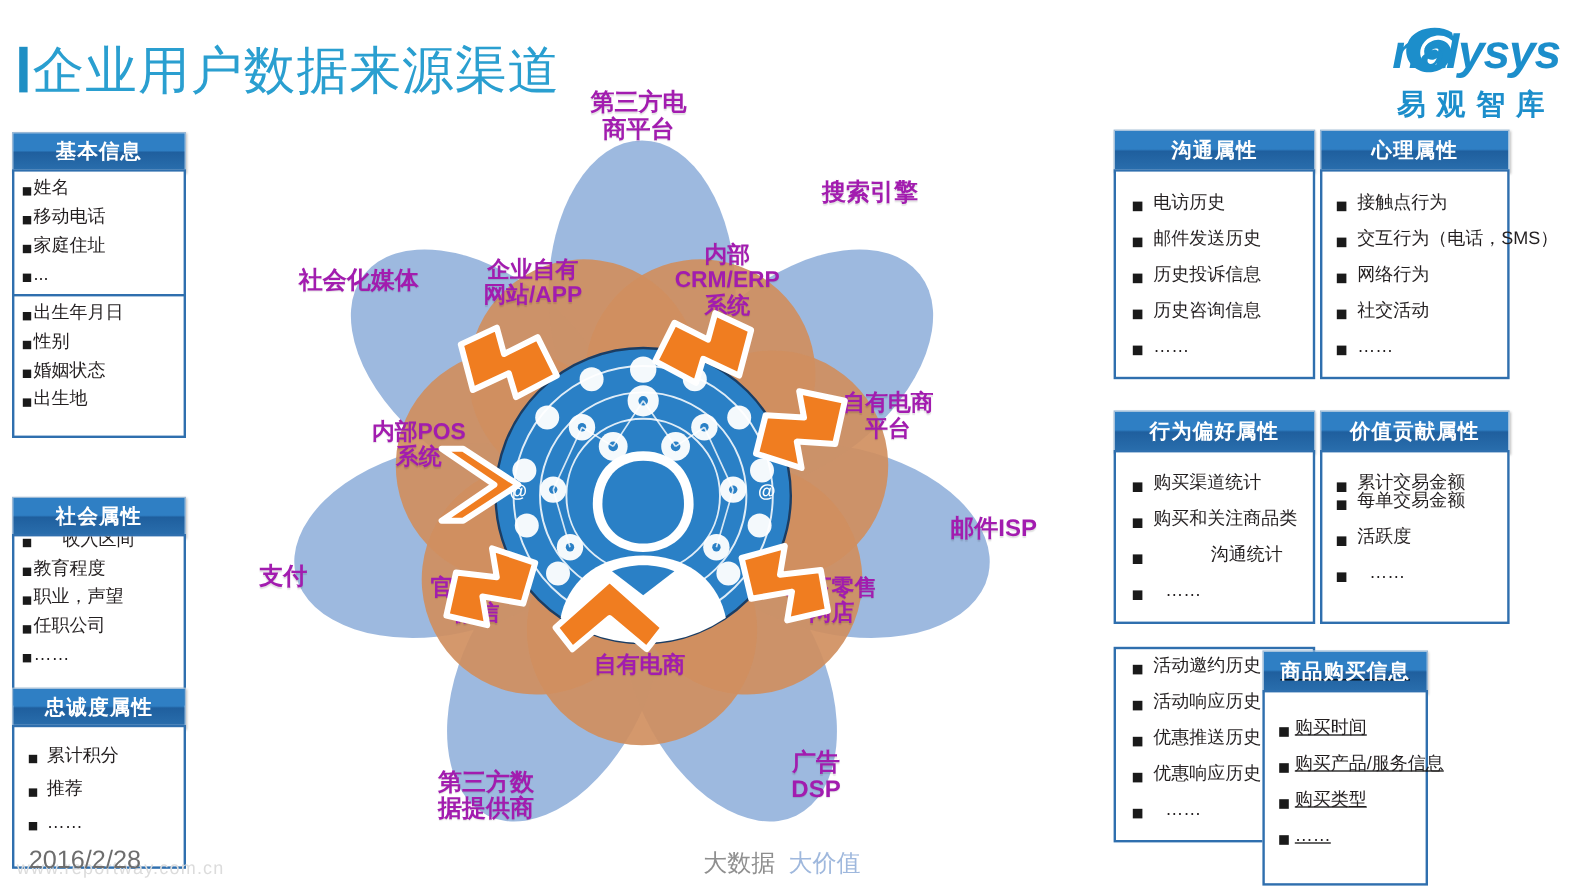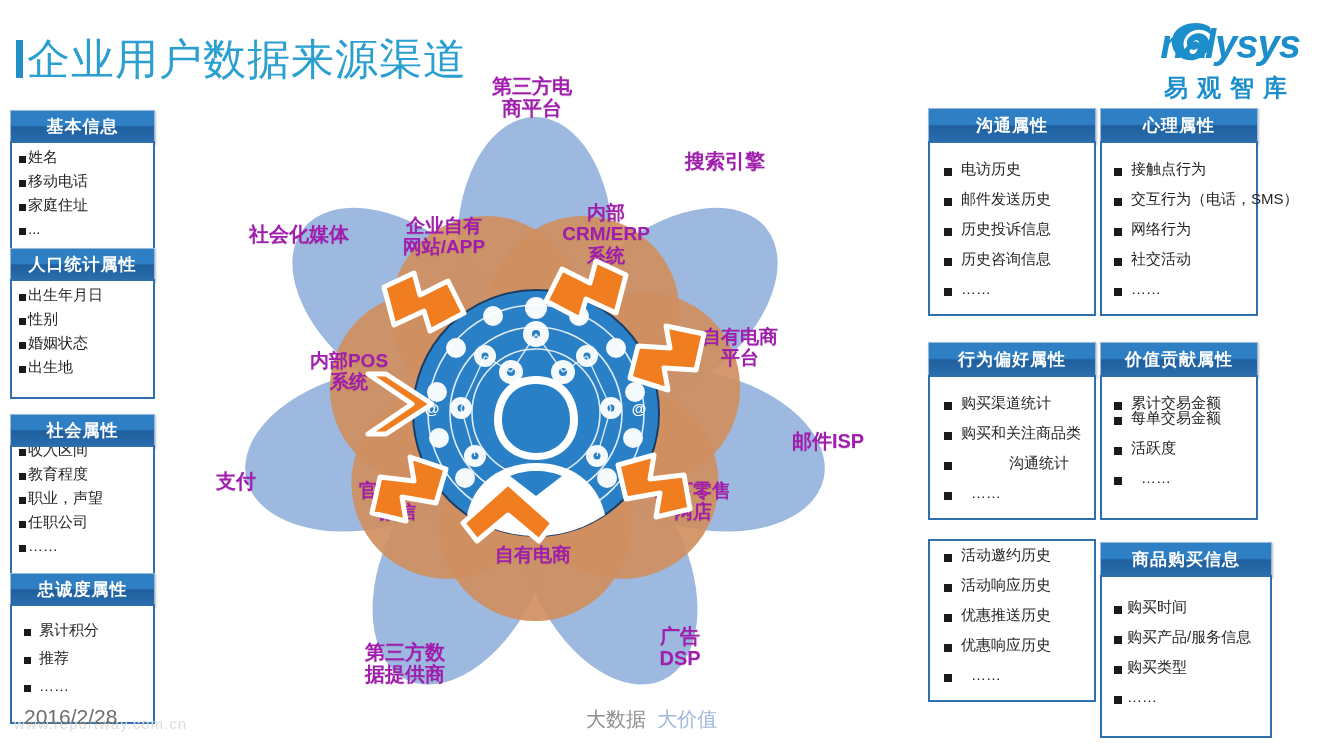--- a/index.html
+++ b/index.html
@@ -356,21 +356,20 @@
           </li>
         <li style="margin-top:9px;">
             <span class="bullet"></span>
             <span class="txt">...</span>
           </li>
       </ul>
     </div>
   </div>
 
   <div class="card left-card" style="left:10px;top:248px;width:145px;">
-    <div class="hdr">人口统计属性</div>
     <div class="body" style="height:120px;padding:6px 6px 0 7px;">
       <ul>
         <li>
             <span class="bullet"></span>
             <span class="txt">出生年月日</span>
           </li>
         <li style="margin-top:9px;">
             <span class="bullet"></span>
             <span class="txt">性别</span>
           </li>
@@ -383,21 +382,21 @@
             <span class="txt">出生地</span>
           </li>
       </ul>
     </div>
   </div>
 
   <div class="card left-card" style="left:10px;top:414px;width:145px;">
     <div class="hdr">社会属性</div>
     <div class="body" style="height:143px;padding:0px 6px 0 7px;overflow:hidden;">
       <ul>
-        <li style="margin-top:-5px;">
+        <li style="margin-top:-5px;gap:24px;">
             <span class="bullet"></span>
             <span class="txt">收入区间</span>
           </li>
         <li style="margin-top:9px;">
             <span class="bullet"></span>
             <span class="txt">教育程度</span>
           </li>
         <li style="margin-top:9px;">
             <span class="bullet"></span>
             <span class="txt">职业，声望</span>
@@ -558,21 +557,21 @@
             <span class="txt">优惠响应历史</span>
           </li>
         <li style="margin-top:15px;">
             <span class="bullet"></span>
             <span class="txt" style="padding-left:10px;">……</span>
           </li>
       </ul>
     </div>
   </div>
 
-  <div class="card right-card" style="left:1100px;top:542px;width:172px;">
+  <div class="card right-card" style="left:1052px;top:542px;width:138px;text-decoration:underline;">
     <div class="hdr">商品购买信息</div>
     <div class="body" style="height:163px;padding:22px 2px 0 12px;overflow:visible;">
       <ul>
         <li>
             <span class="bullet" style="margin-right:5px;"></span>
             <span class="txt">购买时间</span>
           </li>
         <li style="margin-top:15px;">
             <span class="bullet" style="margin-right:5px;"></span>
             <span class="txt">购买产品/服务信息</span>

